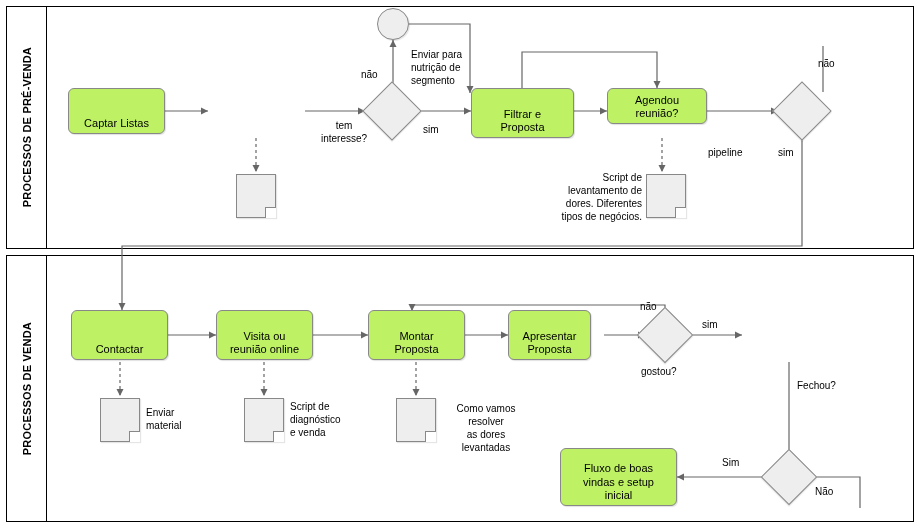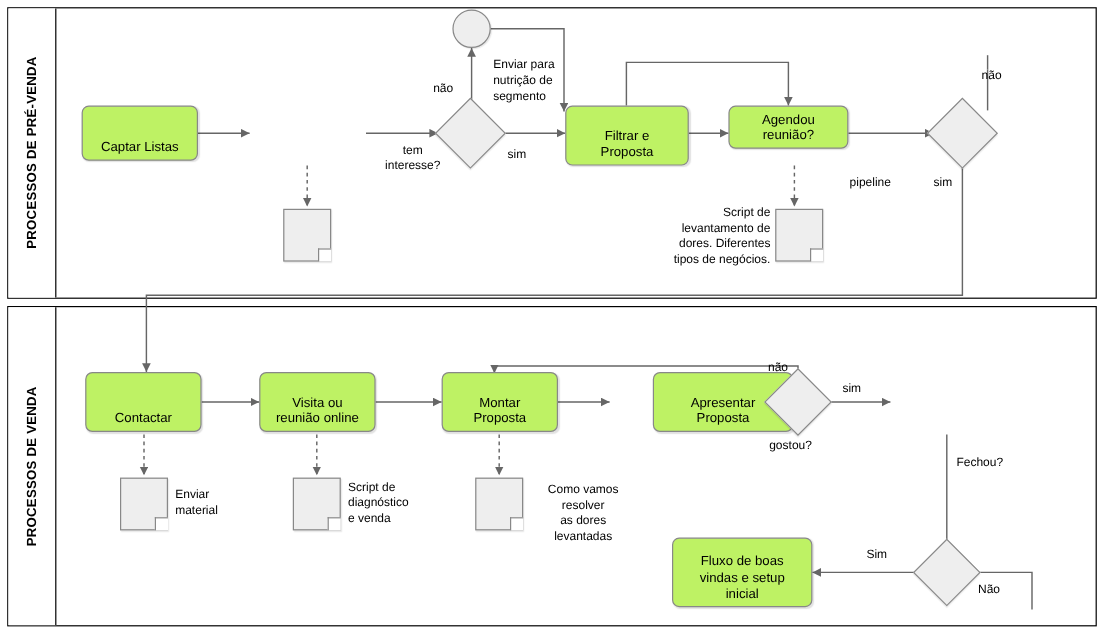--- a/index.html
+++ b/index.html
@@ -214,21 +214,21 @@
     <span>Contactar</span>
   </div>
   <div class="node" style="left:216px; top:310px; width:97px; height:50px; white-space:pre-line;">
     <span>Visita ou
 reunião online</span>
   </div>
   <div class="node" style="left:368px; top:310px; width:97px; height:50px; white-space:pre-line;">
     <span>Montar
 Proposta</span>
   </div>
-  <div class="node" style="left:508px; top:310px; width:117px; height:50px; white-space:pre-line;margin-left:36px;">
+  <div class="node" style="left:508px; top:310px; width:83px; height:50px; white-space:pre-line;">
     <span>Apresentar
 Proposta</span>
   </div>
   <div class="diamond" style="left:645px; top:315px; width:40px; height:40px;"></div>
   <div class="diamond" style="left:769px; top:457px; width:40px; height:40px;"></div>
   <div class="node" style="left:560px; top:448px; width:117px; height:58px; white-space:pre-line;">
     <span>Fluxo de boas
 vindas e setup
 inicial</span>
   </div>

